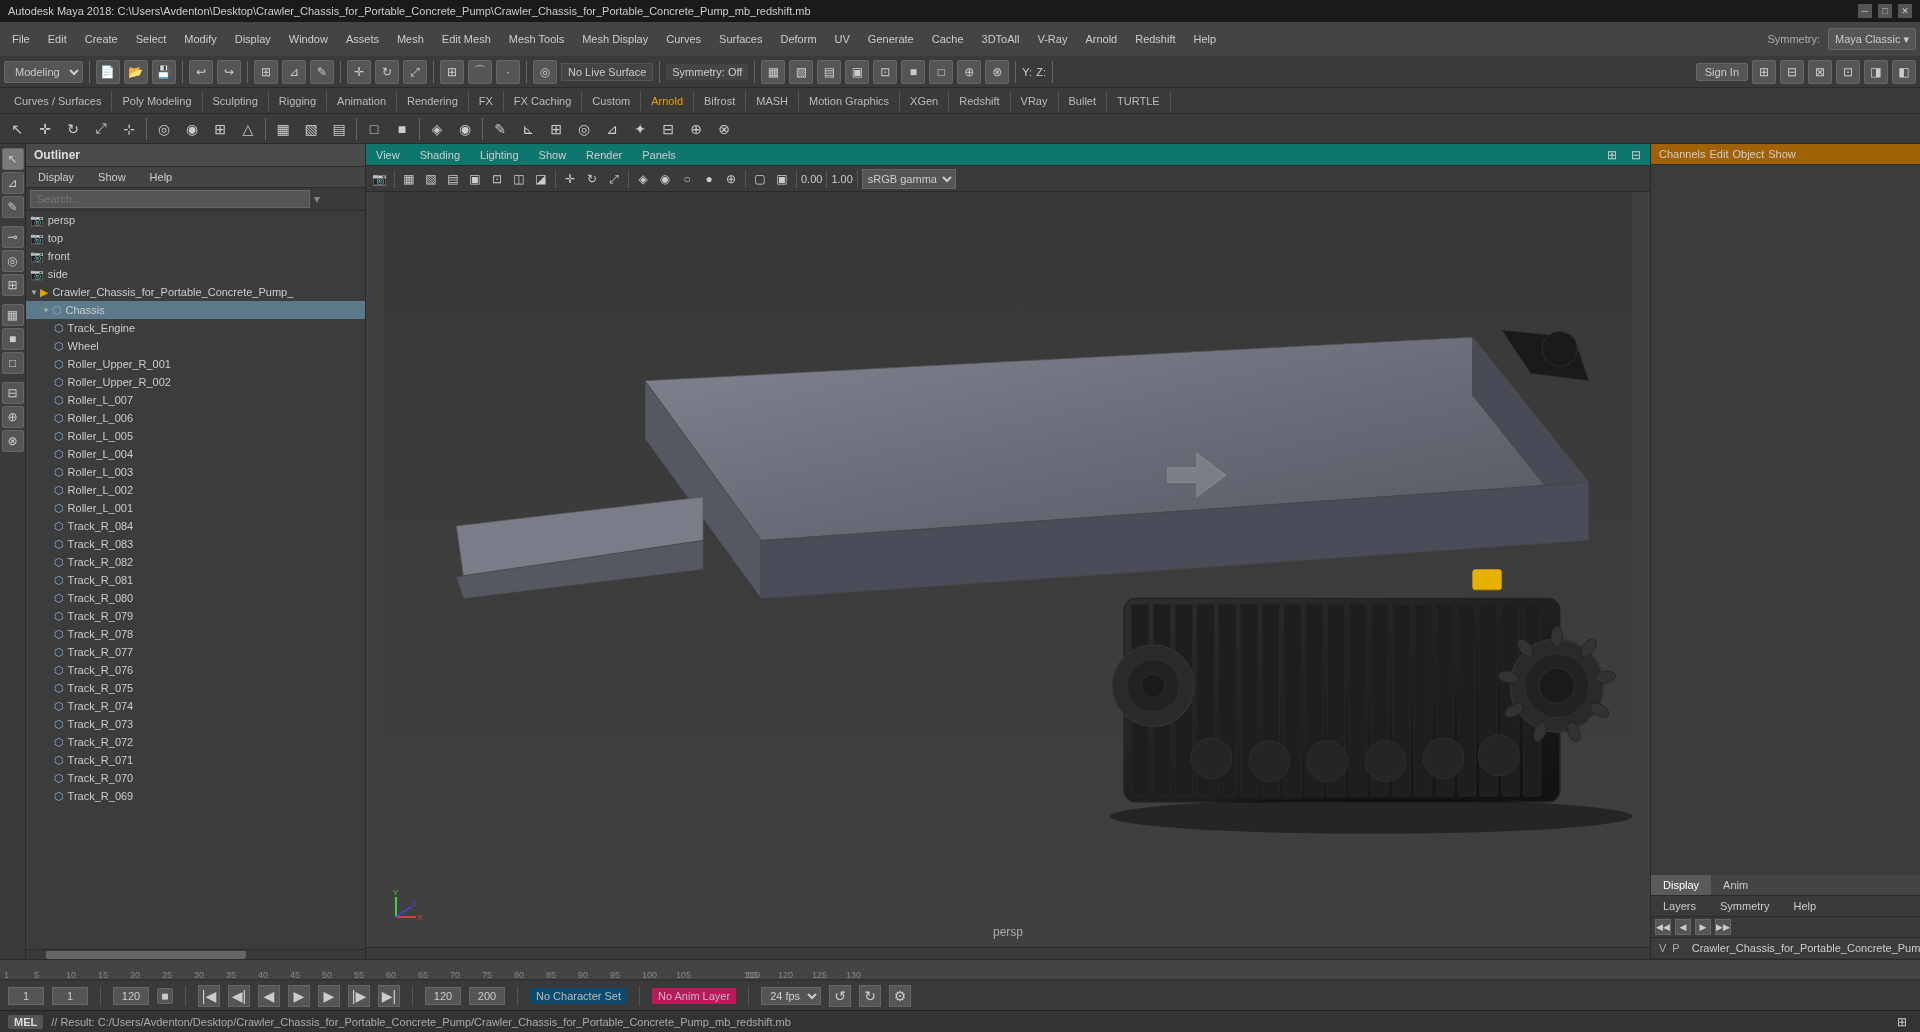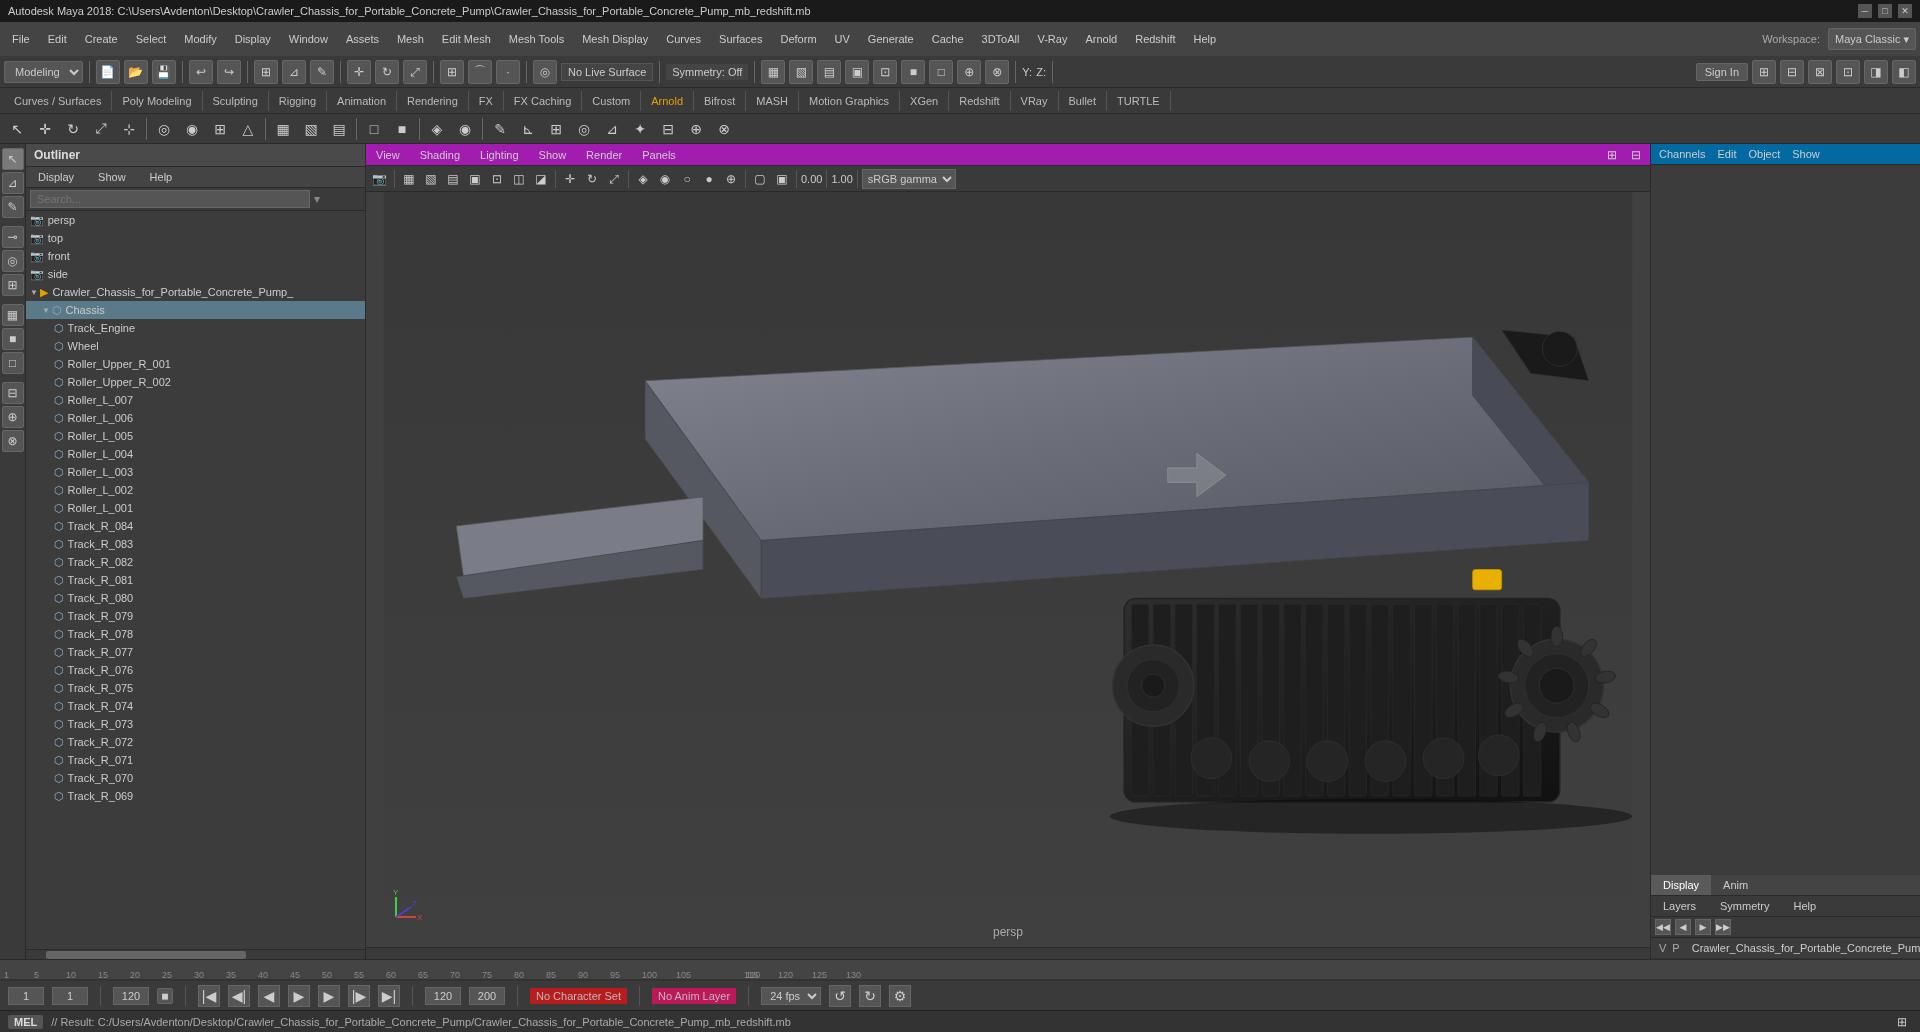--- a/index.html
+++ b/index.html
@@ -216,21 +216,21 @@
 
     
     #viewport {
       flex: 1;
       background: #2a2a2a;
       display: flex;
       flex-direction: column;
       position: relative;
     }
     #viewport-menubar {
-      background: #a21caf;
+      background: #0f766e;
       height: 22px;
       display: flex;
       align-items: center;
       padding: 0 4px;
       gap: 8px;
       border-bottom: 1px solid #2a2a2a;
     }
     #viewport-toolbar {
       background: #3a3a3a;
       height: 26px;
@@ -267,23 +267,23 @@
     
     #channel-box {
       width: 270px;
       background: #3c3c3c;
       border-left: 1px solid #2a2a2a;
       display: flex;
       flex-direction: column;
     }
     #channel-box-header {
       display: flex;
-      background: #0369a1;
+      background: #a16207;
       padding: 4px 8px;
-      gap: 12px;
+      gap: 4px;
       border-bottom: 1px solid #2a2a2a;
       font-size: 11px;
     }
     #channel-box-header .ch-menu-item { cursor: pointer; color: #ccc; }
     #channel-box-content {
       flex: 1;
       background: #3c3c3c;
     }
     #display-anim-tabs {
       display: flex;
@@ -477,21 +477,21 @@
 
     
     .viewport-svg {
       position: absolute;
       top: 0; left: 0;
       width: 100%;
       height: 100%;
     }
 
     #no-char-label {
-      background: #b91c1c;
+      background: #0c4a6e;
       padding: 2px 6px;
       font-size: 11px;
       color: #bbb;
     }
     #no-anim-label {
       background: #be185d;
       padding: 2px 6px;
       font-size: 11px;
       color: #bbb;
     }
@@ -561,21 +561,21 @@
     <span class="menu-item">Deform</span>
     <span class="menu-item">UV</span>
     <span class="menu-item">Generate</span>
     <span class="menu-item">Cache</span>
     <span class="menu-item">3DToAll</span>
     <span class="menu-item">V-Ray</span>
     <span class="menu-item">Arnold</span>
     <span class="menu-item">Redshift</span>
     <span class="menu-item">Help</span>
     <div style="margin-left:auto; display:flex; align-items:center; gap:8px;">
-      <span style="font-size:11px; color:#aaa;">Workspace:</span>
+      <span style="font-size:11px; color:#aaa;">Symmetry:</span>
       <span class="toolbar-btn">Maya Classic ▾</span>
     </div>
   </div>
 
   <div id="toolbar1">
     <select class="toolbar-dropdown">
       <option>Modeling</option>
     </select>
     <div class="toolbar-sep"></div>
 

